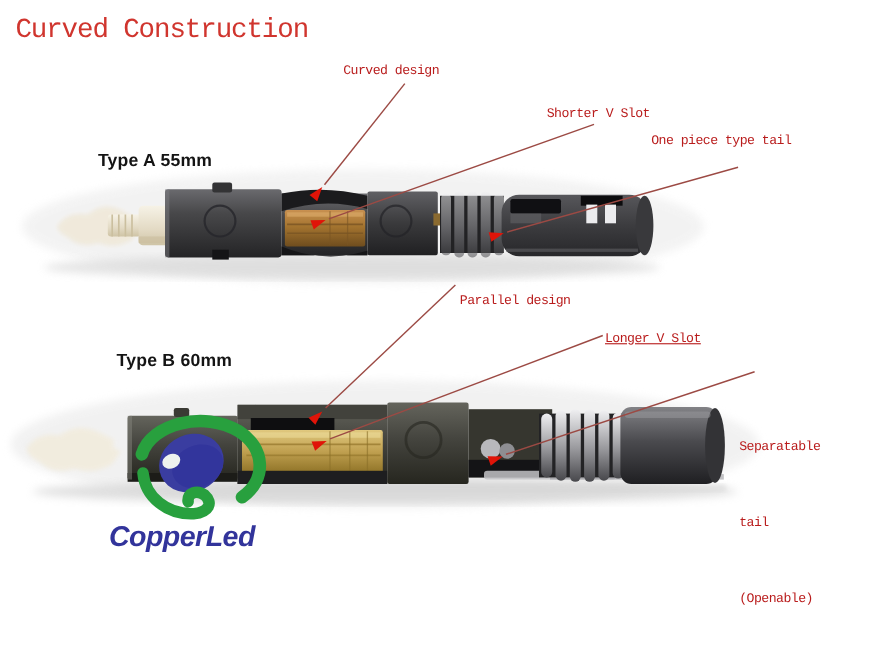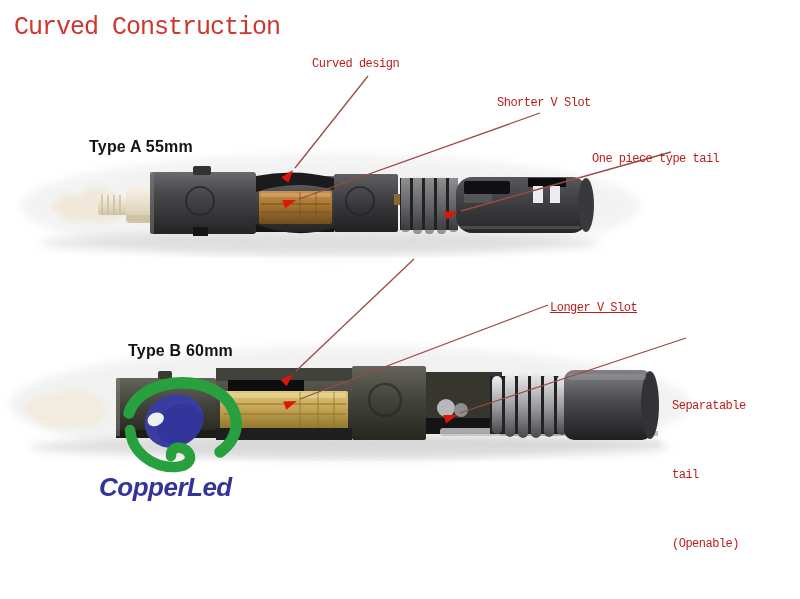--- a/index.html
+++ b/index.html
@@ -239,28 +239,29 @@
       </g>
     </g>
   </svg>
 
   <div class="txt t-title" style="left:14px;top:13px;">Curved Construction</div>
 
   <div class="txt lbl" style="left:312px;top:53px;">Curved design</div>
 
   <div class="txt lbl" style="left:497px;top:92px;">Shorter V Slot</div>
 
-  <div class="txt lbl" style="left:592px;top:148px;">One piece type tail</div>
+  <div class="txt lbl" style="left:592px;top:117px;">One piece type tail</div>
 
   <div class="txt typ" style="left:89px;top:138px;">Type A 55mm</div>
 
+  <div class="txt lbl" style="left:418px;top:262px;">Parallel design</div>
 
   <div class="txt lbl" style="left:550px;top:297px;text-decoration:underline;">Longer V Slot</div>
 
-  <div class="txt typ" style="left:106px;top:342px;margin-left:22px;">Type B 60mm</div>
+  <div class="txt typ" style="left:106px;top:320px;">Type B 60mm</div>
 
   <div class="txt lbl" style="left:672px;top:349px;">
     <div>Separatable</div>
     <div>tail</div>
     <div>(Openable)</div>
   </div>
 
   <div class="txt brand" style="left:99px;top:472px;">CopperLed</div>
 
 </div>

